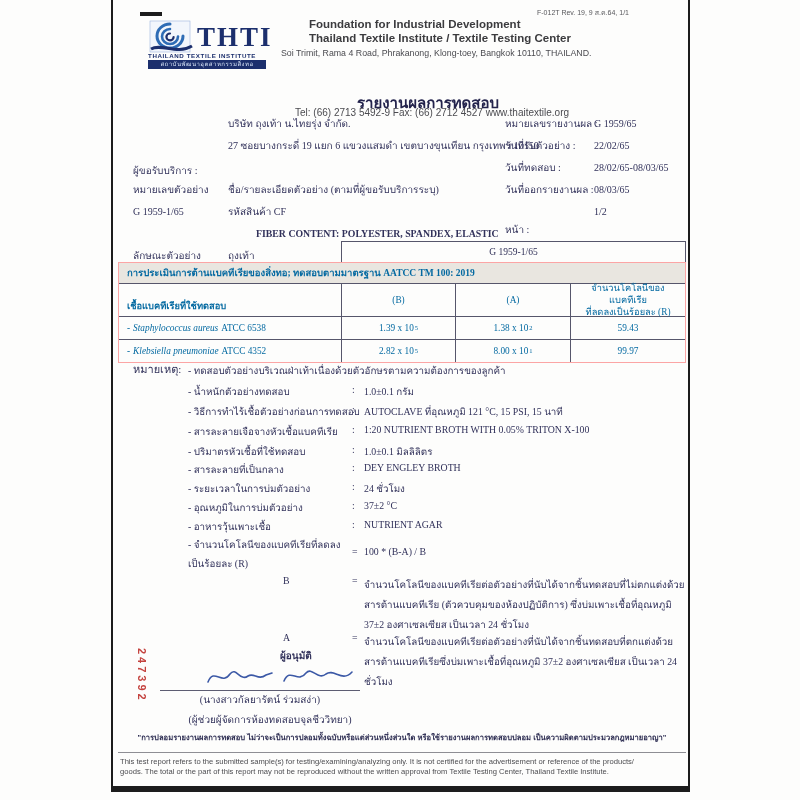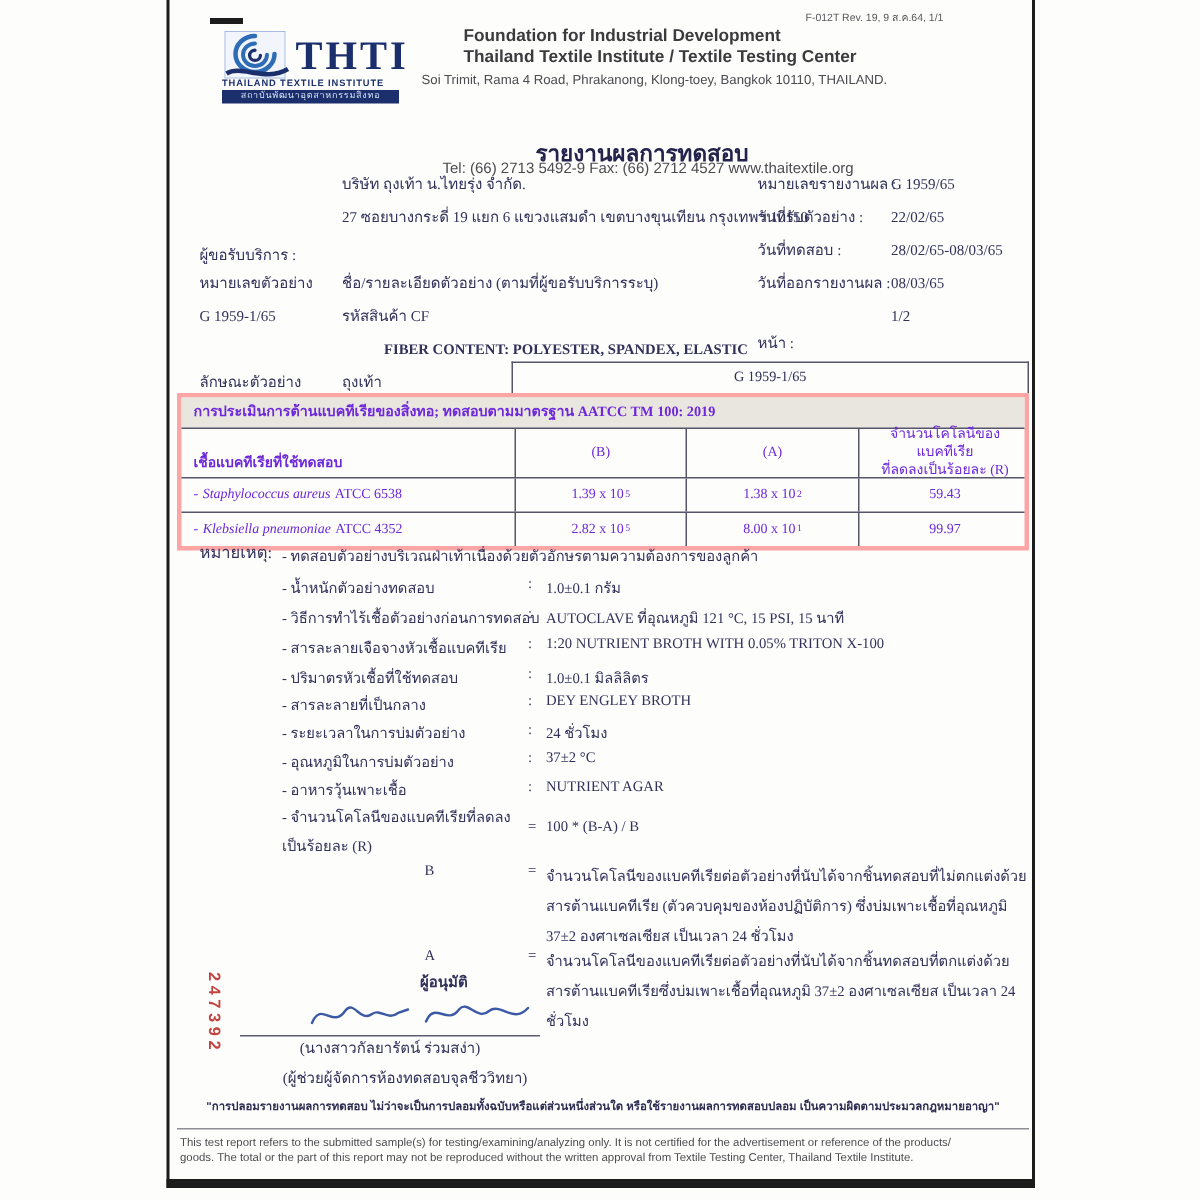--- a/index.html
+++ b/index.html
@@ -17,22 +17,22 @@
                 color:#1c2f6d;letter-spacing:2px;font-family:"Liberation Serif",serif;}
   .thti-sub{position:absolute;left:148px;top:52px;font-size:6.2px;font-weight:bold;color:#1c2f6d;
             letter-spacing:0.6px;font-family:"Liberation Sans",sans-serif;}
   .thti-bar{position:absolute;left:148px;top:60px;width:118px;height:9px;background:#1c2f6d;
             color:#d9e6f8;font-size:6px;line-height:9px;text-align:center;
             font-family:"Liberation Sans",sans-serif;letter-spacing:0.5px;}
   
   .gbox{position:absolute;left:341px;top:241px;width:345px;height:21px;border:1px solid #56566b;
         border-bottom:none;box-sizing:border-box;text-align:center;font-size:9.5px;
         line-height:20px;color:#2e2e56;}
-  .rtable{position:absolute;left:118px;top:262px;width:568px;border:3px solid #fca5a5;
-          box-sizing:border-box;color:#6d28d9;}
+  .rtable{position:absolute;left:118px;top:262px;width:568px;border:1px solid #fca5a5;
+          box-sizing:border-box;color:#0369a1;}
   .band{height:21px;background:#e9e6e0;border-bottom:1px solid #56566b;font-weight:bold;
         font-size:9.5px;line-height:21px;padding-left:8px;box-sizing:border-box;}
   .row{display:grid;grid-template-columns:222px 114px 115px 115px;}
   .row + .row{border-top:1px solid #56566b;}
   .c{box-sizing:border-box;font-size:9.3px;display:flex;align-items:center;justify-content:center;
      text-align:center;padding:1px 2px;}
   .c + .c{border-left:1px solid #56566b;}
   .hrow .c{height:32px;}
   .drow .c{height:22px;}
   .cell-left{justify-content:flex-start;text-align:left;padding-left:8px;}

